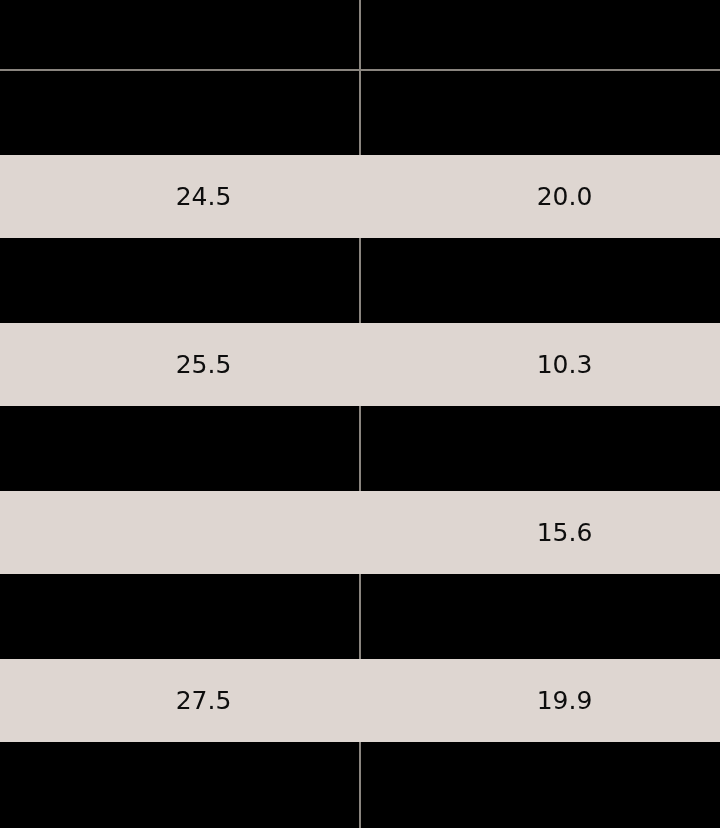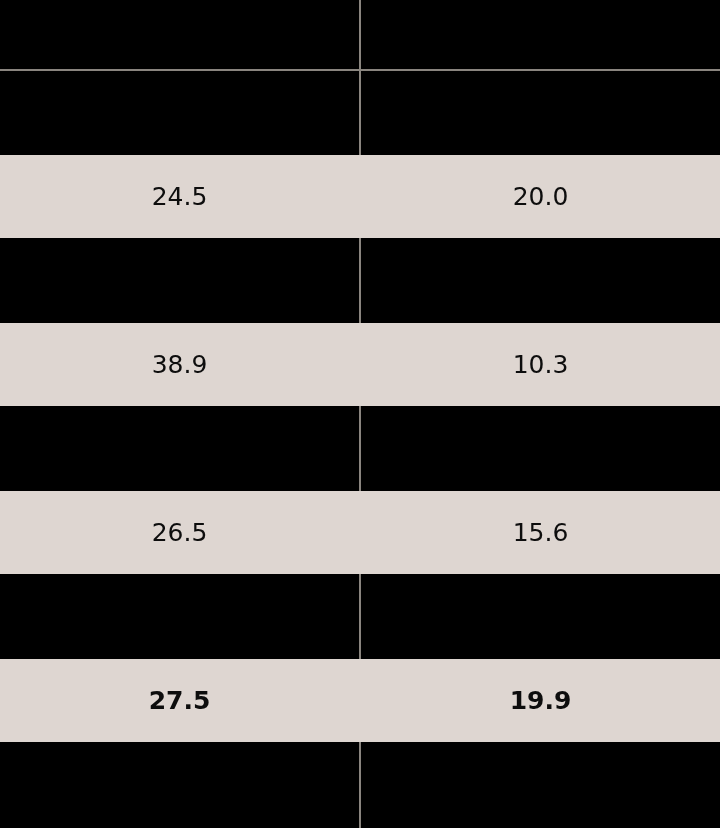--- a/index.html
+++ b/index.html
@@ -56,20 +56,21 @@
   }
   .row.plain {
     background: transparent;
   }
   .cell {
     font-size: 25px;
     line-height: 1;
     color: #0d0d0d;
     text-align: center;
     white-space: nowrap;
+    padding-left: 24px;
   }
   .cell.col-0 {
     position: absolute;
     left: 0;
     width: 359px;
     text-align: center;
   }
   .cell.col-1 {
     position: absolute;
     left: 361px;
@@ -101,36 +102,35 @@
       </div>
       <div class="row striped" style="top: 155px;">
         <div class="cell col-0">24.5</div>
         <div class="cell col-1">20.0</div>
       </div>
       <div class="row plain" style="top: 239px;">
         <div class="cell col-0"></div>
         <div class="cell col-1"></div>
       </div>
       <div class="row striped" style="top: 323px;">
-        <div class="cell col-0">38.9</div>
+        <div class="cell col-0">25.5</div>
         <div class="cell col-1">10.3</div>
       </div>
       <div class="row plain" style="top: 407px;">
         <div class="cell col-0"></div>
         <div class="cell col-1"></div>
       </div>
       <div class="row striped" style="top: 491px;">
-        <div class="cell col-0">26.5</div>
         <div class="cell col-1">15.6</div>
       </div>
       <div class="row plain" style="top: 575px;">
         <div class="cell col-0"></div>
         <div class="cell col-1"></div>
       </div>
-      <div class="row striped" style="top: 659px; font-weight: bold;">
+      <div class="row striped" style="top: 659px;">
         <div class="cell col-0">27.5</div>
         <div class="cell col-1">19.9</div>
       </div>
       <div class="row plain" style="top: 743px;">
         <div class="cell col-0"></div>
         <div class="cell col-1"></div>
       </div>
     </div>
 
 </div>

